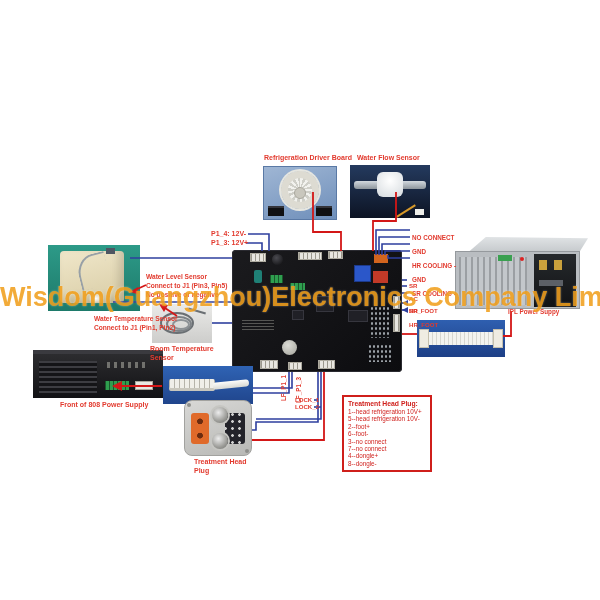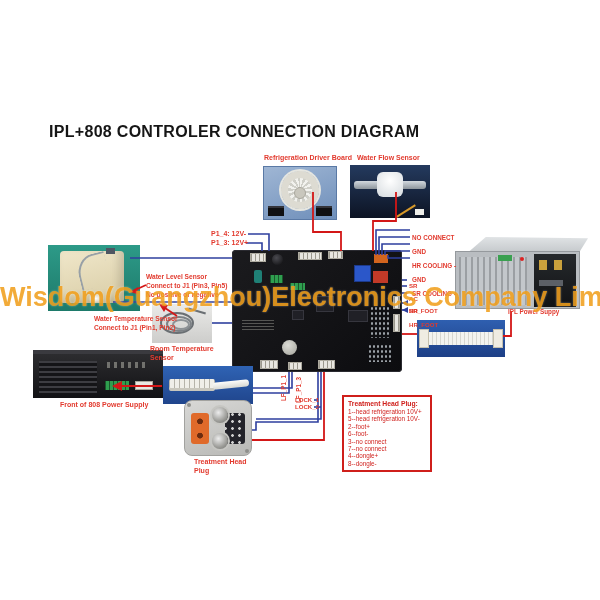--- a/index.html
+++ b/index.html
@@ -110,21 +110,20 @@
   .plug-c{width:16px;height:16px;border-radius:50%;background:radial-gradient(circle at 40% 35%,#ececec,#9c9c98 60%,#6e6e6a);box-shadow:0 0 0 2px #c6c6c2;}
   .pc1{left:27px;top:6px;} .pc2{left:27px;top:32px;}
   .plug-screw{width:4px;height:4px;border-radius:50%;background:#8f8f8c;}
   .ps1{left:2px;top:2px;} .ps2{right:2px;bottom:2px;}
 </style>
 </head>
 <body>
 
 <div class="stage">
 
-  <div class="title">IPL+808 CONTROLER CONNECTION DIAGRAM</div>
 
   <div class="photo refrig">
     <div class="stepper"></div>
     <div class="stepper-hub"></div>
     <div class="term t-left"></div>
     <div class="term t-right"></div>
   </div>
 
   <div class="photo wflow">
     <div class="wf-tube"></div>

